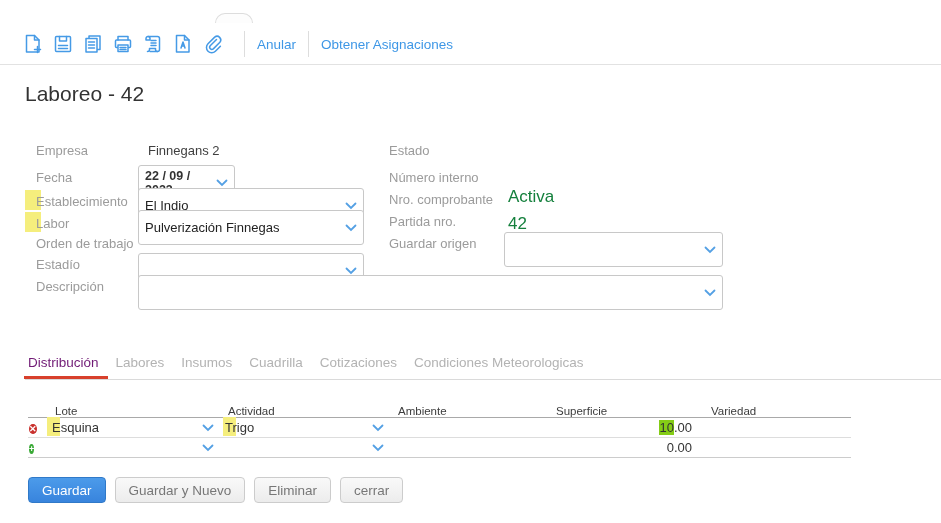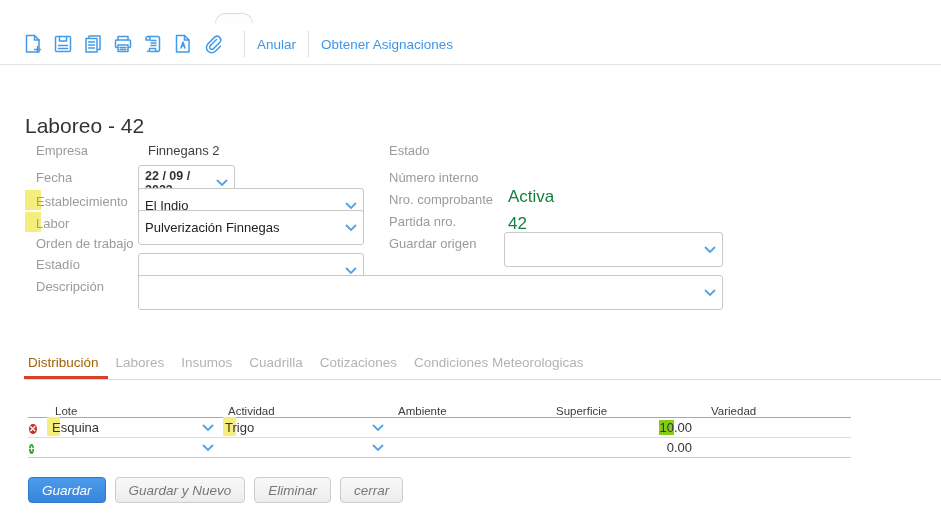--- a/index.html
+++ b/index.html
@@ -14,21 +14,21 @@
 
   
   .toolbar { position:absolute; left:22px; top:30px; height:28px; display:flex; align-items:center; }
   .tb-icon { width:22px; height:22px; margin-right:8px; display:inline-flex;
     align-items:center; justify-content:center; cursor:pointer; }
   .tb-icon svg { stroke:#459ae6; fill:none; stroke-width:1.5; stroke-linecap:round; stroke-linejoin:round; }
   .tb-sep { width:1px; height:26px; background:#ddd; margin:0 12px; }
   .tb-link { color:#3e97e6; font-size:13.5px; cursor:pointer; text-decoration:none; white-space:nowrap; }
   .tb-divider { position:absolute; left:0; top:64px; width:941px; height:1px; background:#e2e2e2; }
 
-  .title { position:absolute; left:25px; top:82px; font-size:21px; color:#333;margin-top:32px; }
+  .title { position:absolute; left:25px; top:82px; font-size:21px; color:#333; }
 
   
   .frow { position:absolute; left:8px; width:941px; height:22px; }
   .lbl  { position:absolute; left:28px; top:4px; font-size:13px; color:#9b9b9b; white-space:nowrap; }
   .lblR { position:absolute; left:381px; top:4px; font-size:13px; color:#9b9b9b; white-space:nowrap; }
   .val  { position:absolute; left:140px; top:4px; font-size:13px; color:#3f3f3f; }
   .valR { position:absolute; left:500px; top:4px; font-size:17px; color:#15803d;margin-top:44px; }
   .selectbox { position:absolute; top:0; height:35px; border:1px solid #c8c8c8; border-radius:3px;
     background:#fff; display:flex; align-items:center; justify-content:space-between;
     padding:0 6px; font-size:13px; color:#222; cursor:pointer; }
@@ -40,21 +40,21 @@
 
   .hl-rel { position:relative; z-index:1; }
   .hl-mark { position:absolute; background:#f5ee7d; z-index:-1; }
   .mark-lbl { left:-11px; top:-4px; width:16px; height:20px; }
   .hl-text { background:#84cc16; }
 
   
   .tabs { position:absolute; left:28px; top:355px; display:flex; gap:17px;
     font-size:13.5px; color:#b3b3b3; white-space:nowrap; }
   .tab { cursor:pointer; padding-bottom:9px; }
-  .tab.active { color:#a16207; position:relative; }
+  .tab.active { color:#701a75; position:relative; }
   .tab.active::after { content:""; position:absolute; left:-4px; right:-9px; bottom:0;
     height:3px; background:#d8402c; }
   .tabline { position:absolute; left:25px; top:379px; width:916px; height:1px; background:#dadada; }
 
   
   .tbl { position:absolute; left:28px; top:404px; width:823px; font-size:13px; color:#333; }
   .trow { display:grid; grid-template-columns:18px 173px 170px 158px 155px 149px; align-items:center; }
   .thead { height:14px; border-bottom:1px solid #a9a9a9; font-size:11.5px; color:#3c3c3c; }
   .thead > div { padding-left:9px; align-self:end; }
   .tdata { height:20px; border-bottom:1px solid #ddd; }
@@ -64,21 +64,21 @@
   .cell-plain { height:100%; }
   .cell-num { text-align:right; padding-right:10px; cursor:text; }
   .rowbtn { width:13px; height:13px; border-radius:50%; color:#fff; font-size:9px; line-height:13px;
     text-align:center; font-weight:bold; cursor:pointer; margin-left:1px; }
   .rowbtn.del { background:#c9302c; }
   .rowbtn.add { background:#39a935; }
   .mark-esquina { left:-5px; top:-3px; width:13px; height:19px; }
   .mark-trigo   { left:-2px; top:-3px; width:13px; height:19px; }
 
   
-  .btnbar { position:absolute; left:28px; top:477px; display:flex; gap:9px;font-style:italic; }
+  .btnbar { position:absolute; left:28px; top:477px; display:flex; gap:9px; }
   .btn { height:26px; padding:0 13px; border-radius:4px; font-size:13.5px; display:flex;
     align-items:center; cursor:pointer; white-space:nowrap; }
   .btn.primary { background:linear-gradient(#4c9bea,#3884dd); border:1px solid #3079c8; color:#fff; }
   .btn.secondary { background:linear-gradient(#f9f9f9,#ececec); border:1px solid #ccc; color:#777; }
 </style>
 </head>
 <body>
 
 <div class="stage">
 

